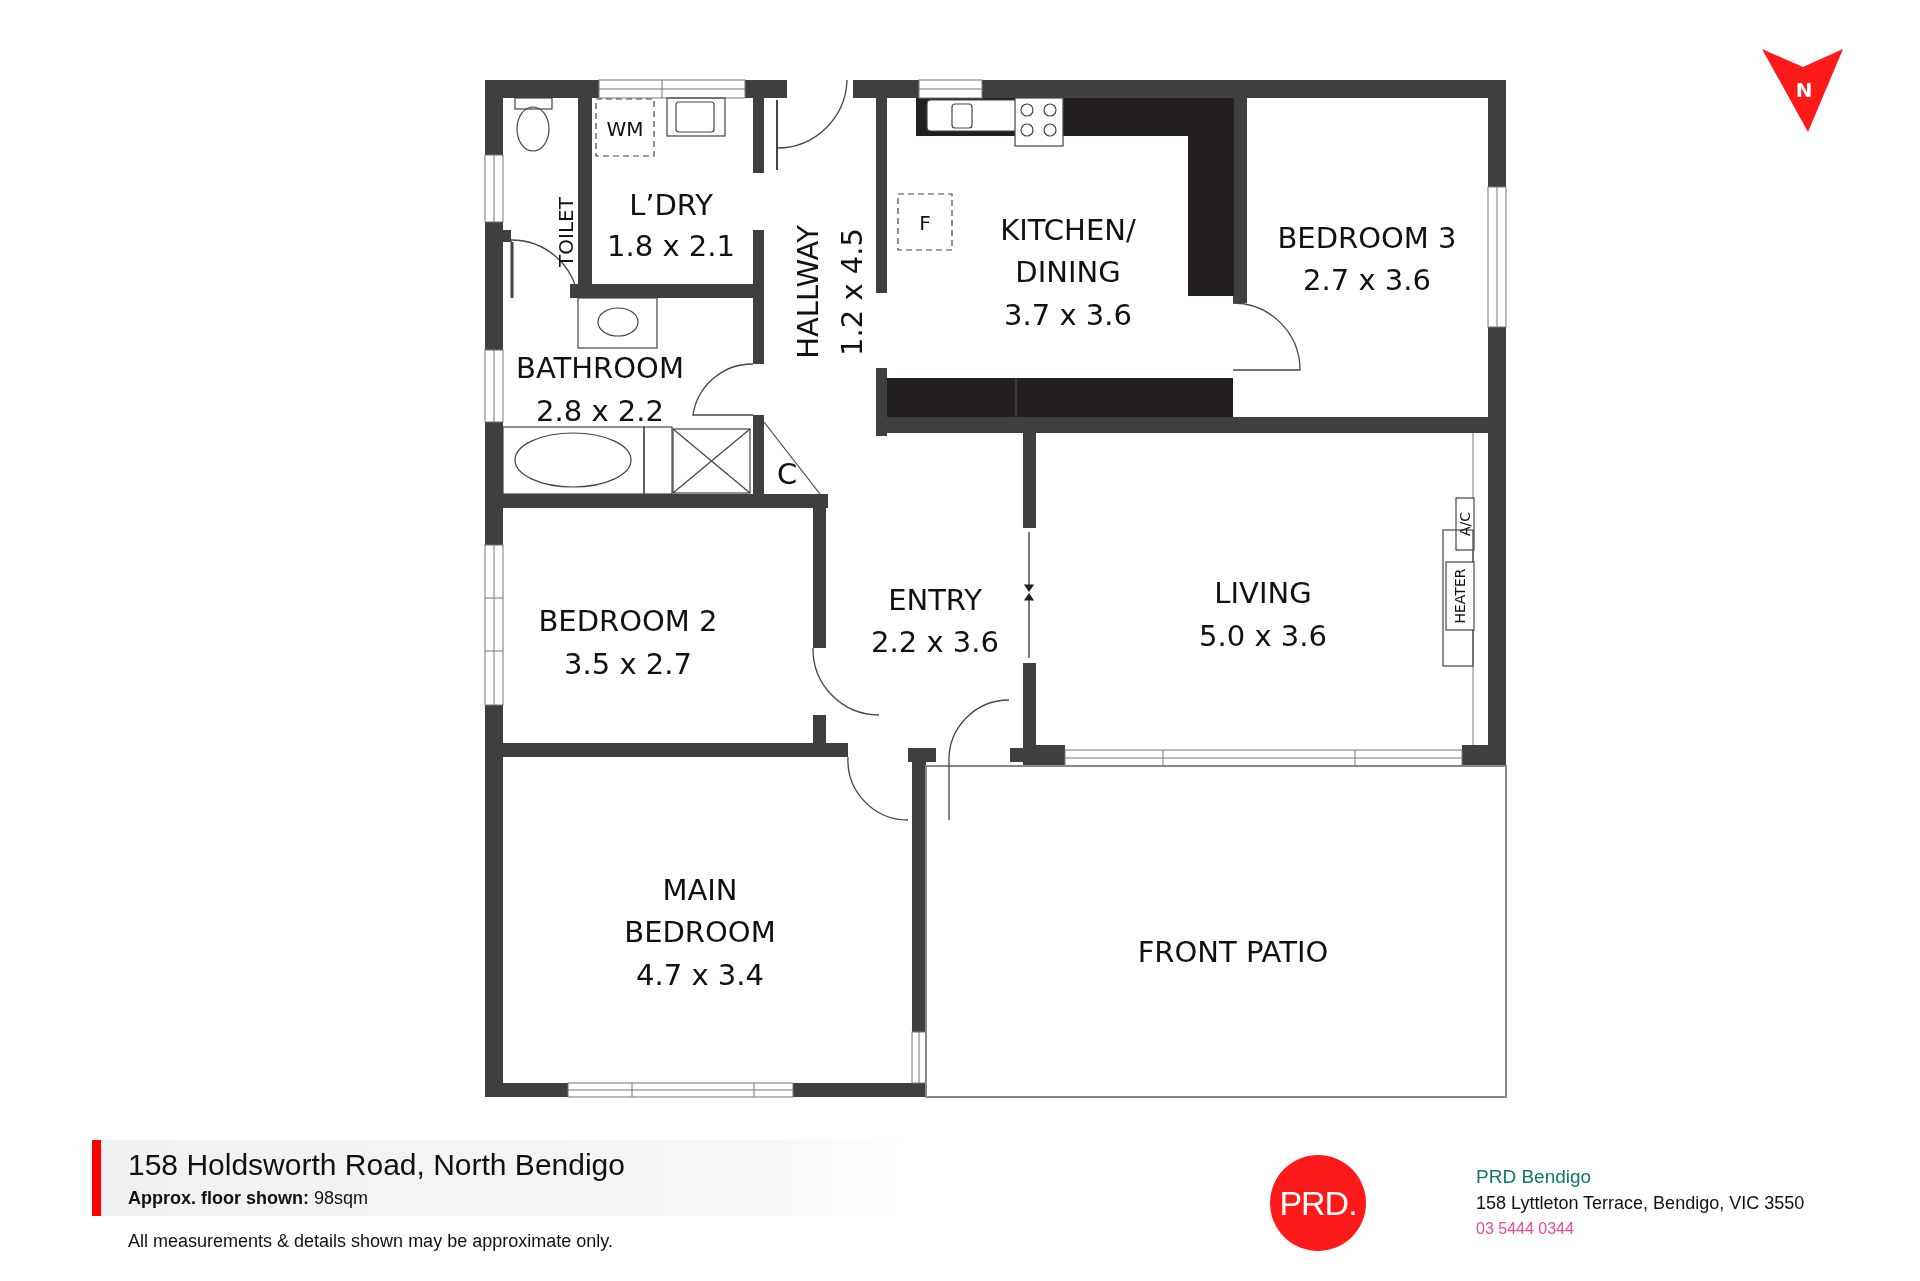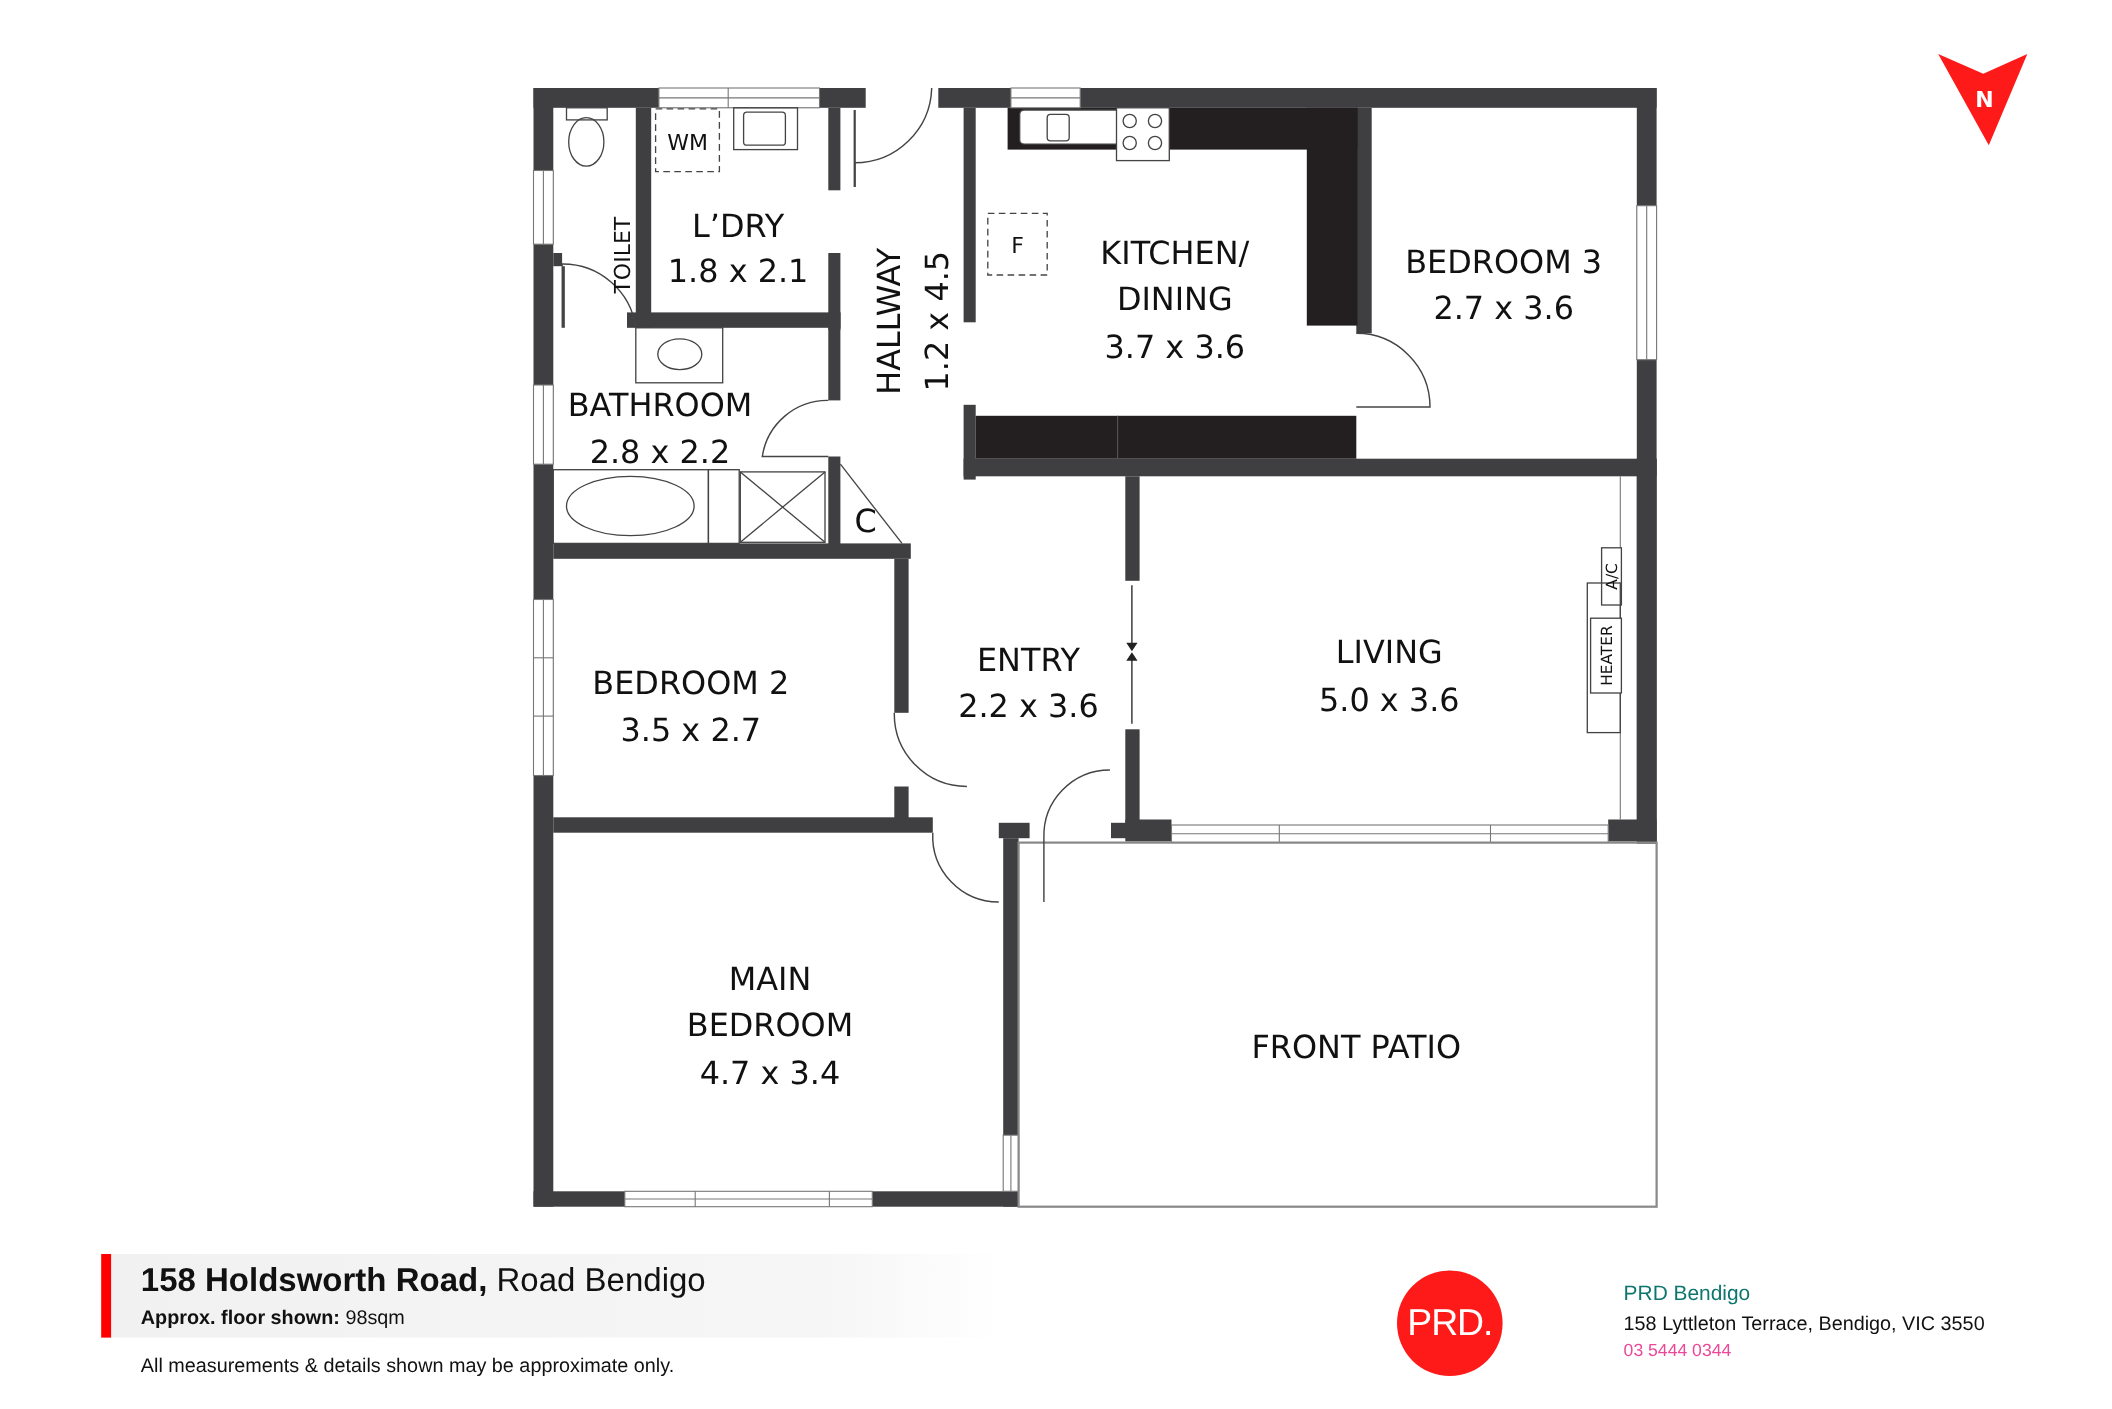--- a/index.html
+++ b/index.html
@@ -4,21 +4,21 @@
 <style>
   html, body { margin: 0; padding: 0; background: #ffffff; }
   body { width: 1920px; height: 1281px; position: relative; overflow: hidden; font-family: "Liberation Sans", sans-serif; }
   #plan { position: absolute; left: 0; top: 0; }
   .room-label { font-family: "DejaVu Sans", sans-serif; font-size: 29px; fill: #111; }
   .small-label { font-family: "DejaVu Sans", sans-serif; font-size: 20px; fill: #111; }
   .tiny-label { font-family: "DejaVu Sans", sans-serif; font-size: 14px; fill: #111; }
   .footer-bar { position: absolute; left: 92px; top: 1140px; width: 820px; height: 76px; background: linear-gradient(90deg, #f1f1f1, #f6f6f6 80%, #ffffff); }
   .footer-accent { position: absolute; left: 92px; top: 1140px; width: 9px; height: 76px; background: #ff0000; }
   .addr { position: absolute; left: 128px; top: 1148px; font-size: 30px; color: #111; white-space: nowrap; }
-  .addr b { font-weight: 700; text-align: center; }
+  .addr b { font-weight: 400; text-align: center; }
   .area { position: absolute; left: 128px; top: 1188px; font-size: 18px; color: #111; white-space: nowrap; }
   .area b { font-weight: 700; }
   .disclaimer { position: absolute; left: 128px; top: 1231px; font-size: 18px; color: #111; white-space: nowrap; }
   .prd-logo { position: absolute; left: 1270px; top: 1155px; width: 96px; height: 96px; border-radius: 50%; background: #ff1a1a; color: #fff; font-size: 34px; display: flex; align-items: center; justify-content: center; letter-spacing: -1px; }
   .agency-name { position: absolute; left: 1476px; top: 1166px; font-size: 19px; font-weight: 400; color: #0f766e; white-space: nowrap; }
   .agency-addr { position: absolute; left: 1476px; top: 1193px; font-size: 18px; color: #111; white-space: nowrap; }
   .agency-phone { position: absolute; left: 1476px; top: 1220px; font-size: 16px; color: #ec4899; white-space: nowrap; }
 </style>
 </head>
 <body>
@@ -209,20 +209,20 @@
   </g>
 
   <g>
     <polygon points="1762,49 1803,67 1843,49 1808,132" fill="#ff1a1a"></polygon>
     <text x="1804" y="97" text-anchor="middle" font-family="DejaVu Sans, sans-serif" font-weight="bold" font-size="20" fill="#fff">N</text>
   </g>
 </svg>
 
 <div class="footer-bar"></div>
 <div class="footer-accent"></div>
-<div class="addr"><b>158 Holdsworth Road,</b><span> Road Bendigo</span></div>
+<div class="addr"><b>158 Holdsworth Road,</b><span> North Bendigo</span></div>
 <div class="area"><b>Approx. floor shown:</b><span> 98sqm</span></div>
 <div class="disclaimer">All measurements &amp; details shown may be approximate only.</div>
 
 <div class="prd-logo">PRD.</div>
 <div class="agency-name">PRD Bendigo</div>
 <div class="agency-addr">158 Lyttleton Terrace, Bendigo, VIC 3550</div>
 <div class="agency-phone">03 5444 0344</div>
 
 </body></html>

